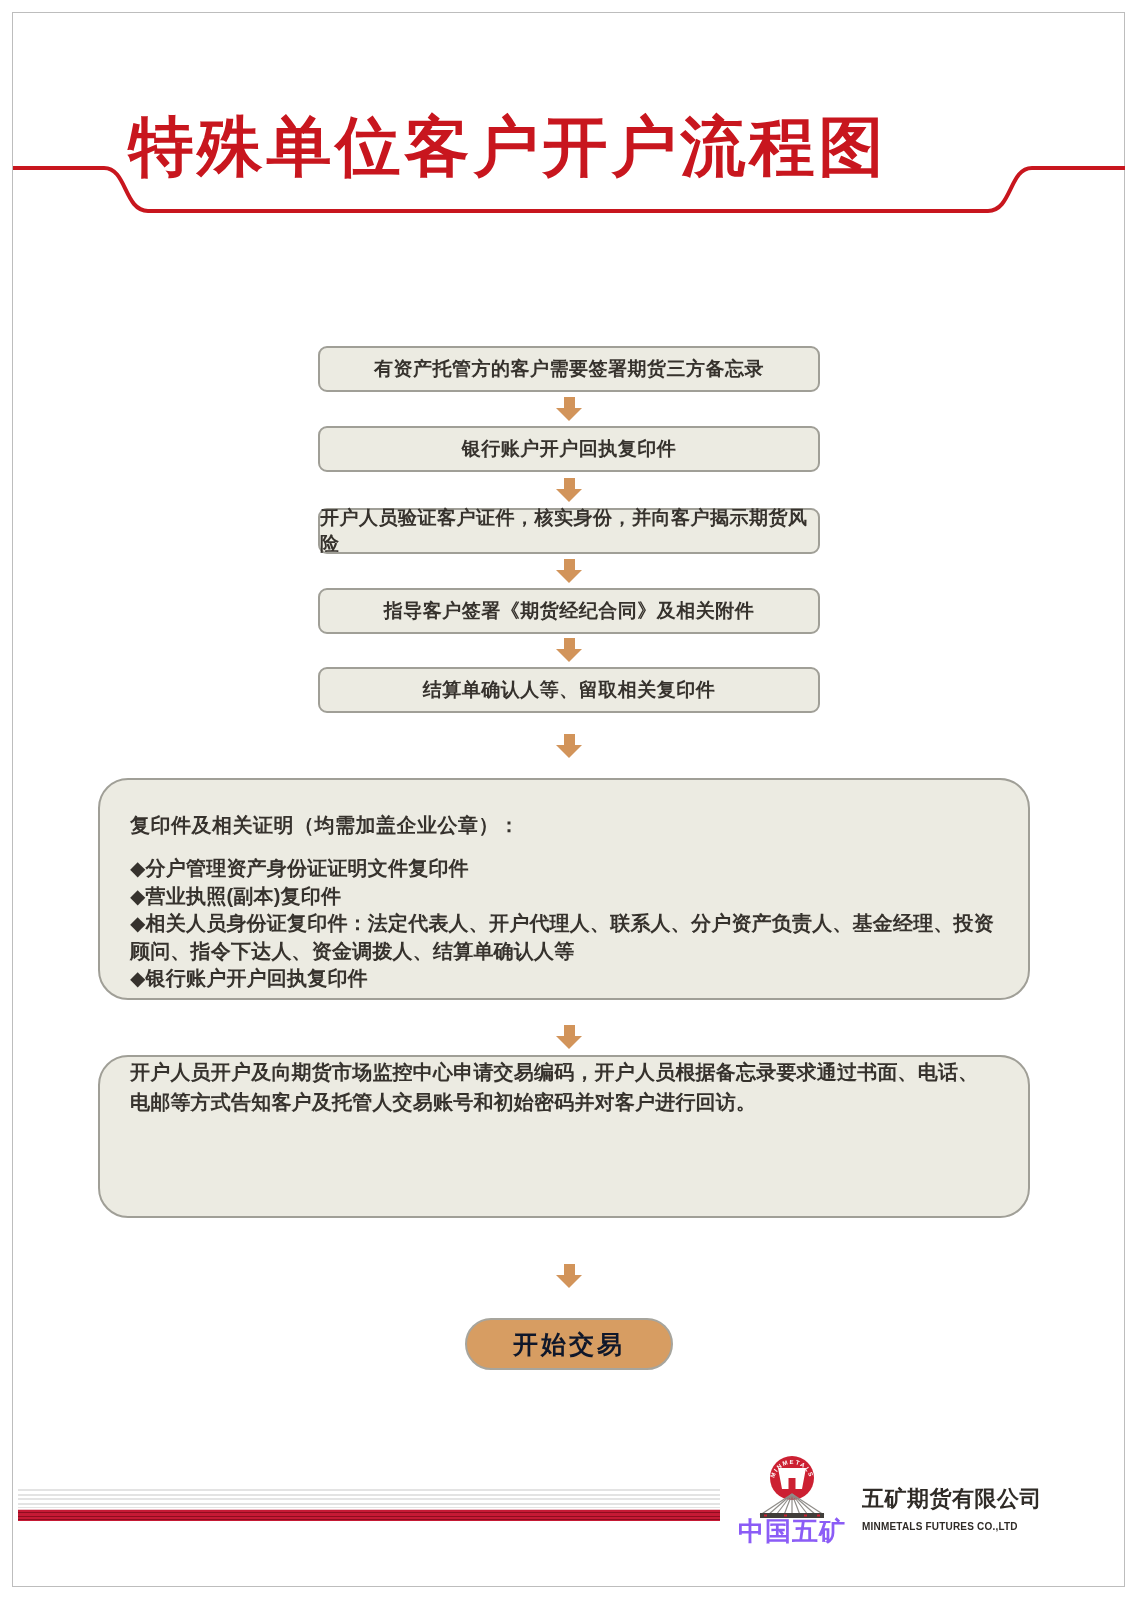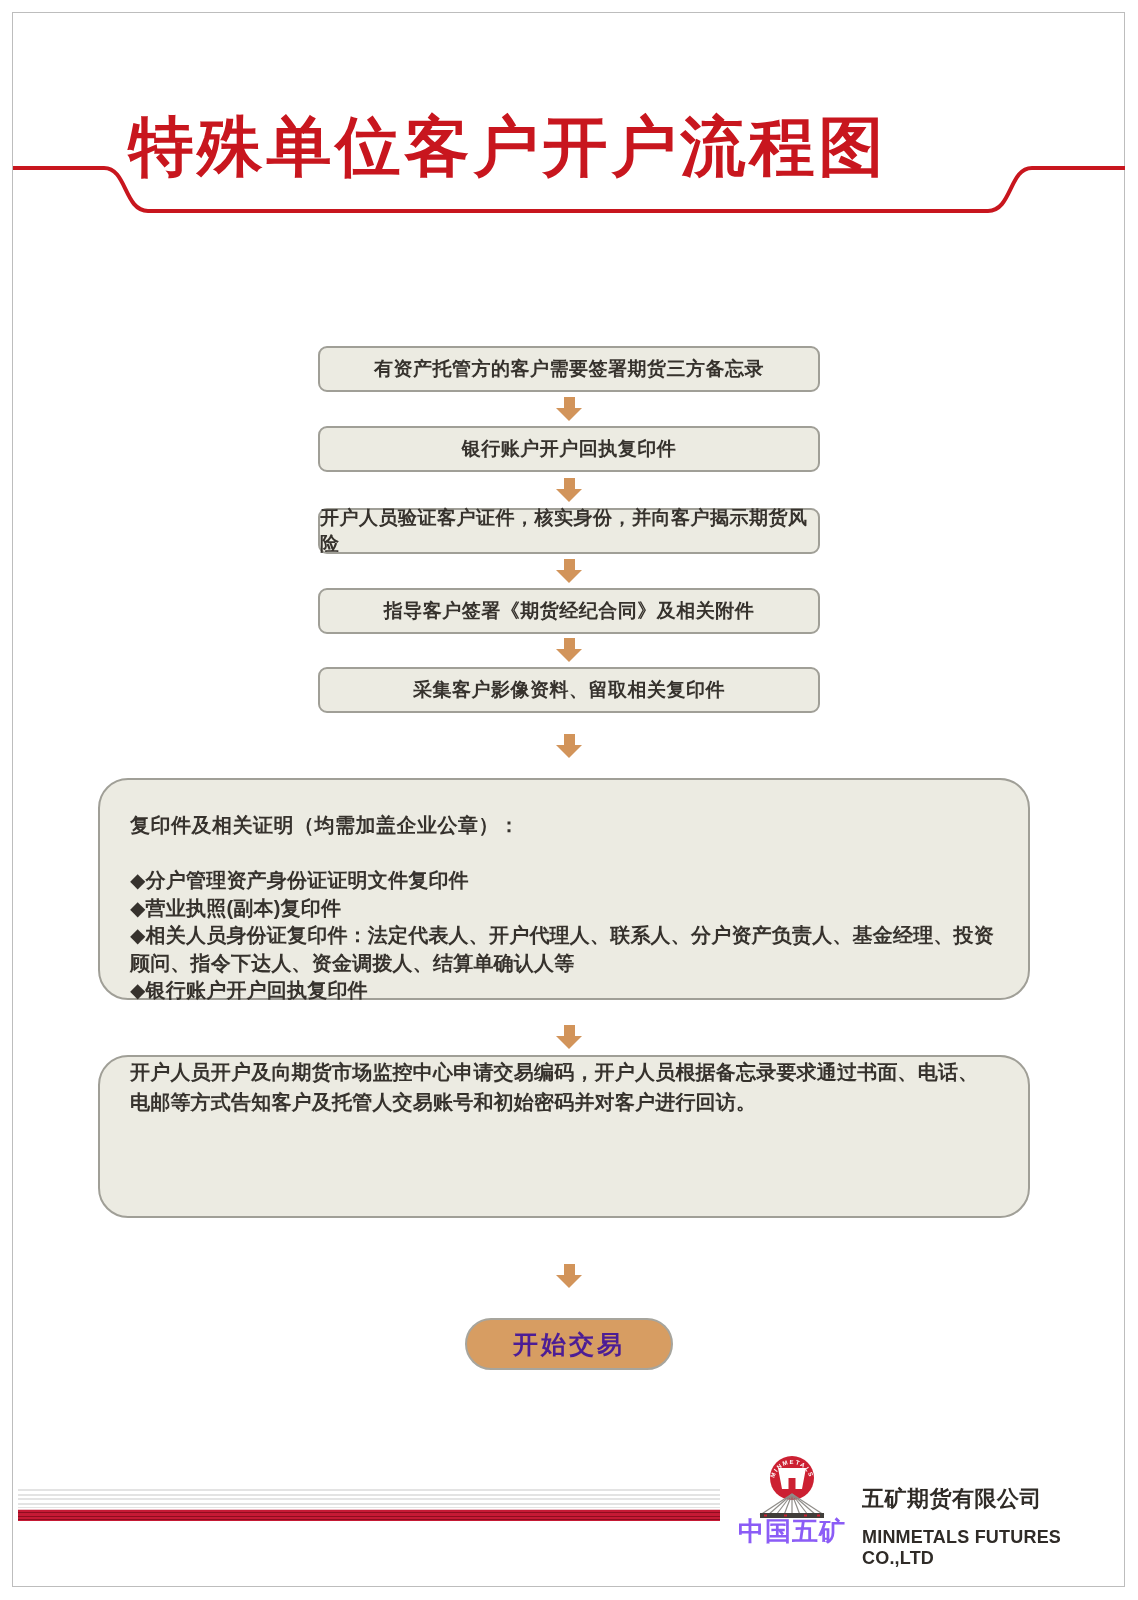--- a/index.html
+++ b/index.html
@@ -18,41 +18,41 @@
   .arrow{position:absolute;left:556px;width:26px;height:24px;}
   .arrow::before{content:"";display:block;width:11px;height:11px;margin:0 auto;background:var(--arrow-orange,#d2945a);}
   .arrow::after{content:"";display:block;width:0;height:0;margin:0 auto;
                 border-left:13px solid transparent;border-right:13px solid transparent;
                 border-top:13px solid var(--arrow-orange,#d2945a);}
 
   .bigbox{position:absolute;left:98px;width:932px;box-sizing:border-box;
           background:var(--box-bg,#ecebe2);border:2px solid var(--box-border,#a09f97);border-radius:30px;
           color:var(--text-dark,#36322d);font-weight:700;}
   .bigbox1{top:778px;height:222px;padding:32px 30px 0 30px;}
-  .bb-heading{font-size:20px;margin-bottom:28px;letter-spacing:.5px;}
+  .bb-heading{font-size:20px;margin-bottom:16px;letter-spacing:.5px;}
   .bb-item{font-size:20px;line-height:27.5px;letter-spacing:.2px;}
   .bigbox2{top:1055px;height:163px;padding:0 30px;display:flex;align-items:flex-start;}
   .bb-text{font-size:20px;line-height:30px;letter-spacing:.2px;}
 
   .start-button{position:absolute;left:465px;top:1318px;width:208px;height:52px;box-sizing:border-box;
                 background:var(--button-orange,#d79d62);border:2.5px solid #a7a59d;border-radius:27px;
                 display:flex;align-items:center;justify-content:center;
-                color:#4c1d95;font-size:25px;font-weight:700;letter-spacing:3px;}
+                color:#0f172a;font-size:25px;font-weight:700;letter-spacing:3px;}
 
   .stripes{position:absolute;left:18px;top:1489px;width:702px;height:32px;}
   .stripes-gray{height:19px;background:repeating-linear-gradient(to bottom,#e3e3e3 0 2px,#ffffff 2px 4.6px);}
   .stripes-red{height:11px;margin-top:1px;border-top:1px solid #eec3ca;
                background:repeating-linear-gradient(to bottom,var(--stripe-red,#c51a35) 0 2.4px,#8e0d1f 2.4px 3.4px);}
 
   .logo{position:absolute;left:738px;top:1452px;width:108px;height:92px;}
   .logo-caption{position:absolute;left:738px;top:1514px;width:108px;text-align:center;
                 font-size:26px;font-weight:700;letter-spacing:1px;color:#8b5cf6;}
   .company{position:absolute;left:862px;top:1484px;color:#2f2b27;}
   .company-cn{font-size:22px;font-weight:700;letter-spacing:.5px;}
-  .company-en{font-size:18px;font-weight:700;letter-spacing:.2px;margin-top:13px;}
+  .company-en{font-size:10px;font-weight:700;letter-spacing:.2px;margin-top:7px;}
 </style>
 </head>
 <body>
 
 <div class="canvas">
   <div class="page-border"></div>
 
   <svg class="header-deco" width="1138" height="240" viewBox="0 0 1138 240">
     <path d="M13,168 L104,168 C127,168 124,211 148,211 L988,211 C1012,211 1009,168 1032,168 L1125,168" fill="none" stroke="#c8161e" stroke-width="4"></path>
   </svg>
@@ -64,21 +64,21 @@
 
   <div class="step" style="top:426px">银行账户开户回执复印件</div>
   <div class="arrow" style="top:478px"></div>
 
   <div class="step" style="top:508px">开户人员验证客户证件，核实身份，并向客户揭示期货风险</div>
   <div class="arrow" style="top:559px"></div>
 
   <div class="step" style="top:588px">指导客户签署《期货经纪合同》及相关附件</div>
   <div class="arrow" style="top:638px"></div>
 
-  <div class="step" style="top:667px">采集客户影像资料、留取相关复印件</div>
+  <div class="step" style="top:667px">结算单确认人等、留取相关复印件</div>
   <div class="arrow" style="top:734px"></div>
 
   <div class="bigbox bigbox1">
     <div class="bb-heading">复印件及相关证明（均需加盖企业公章）：</div>
     <div class="bb-item">◆分户管理资产身份证证明文件复印件</div>
     <div class="bb-item">◆营业执照(副本)复印件</div>
     <div class="bb-item">◆相关人员身份证复印件：法定代表人、开户代理人、联系人、分户资产负责人、基金经理、投资顾问、指令下达人、资金调拨人、结算单确认人等</div>
     <div class="bb-item">◆银行账户开户回执复印件</div>
   </div>
   <div class="arrow" style="top:1025px"></div>

